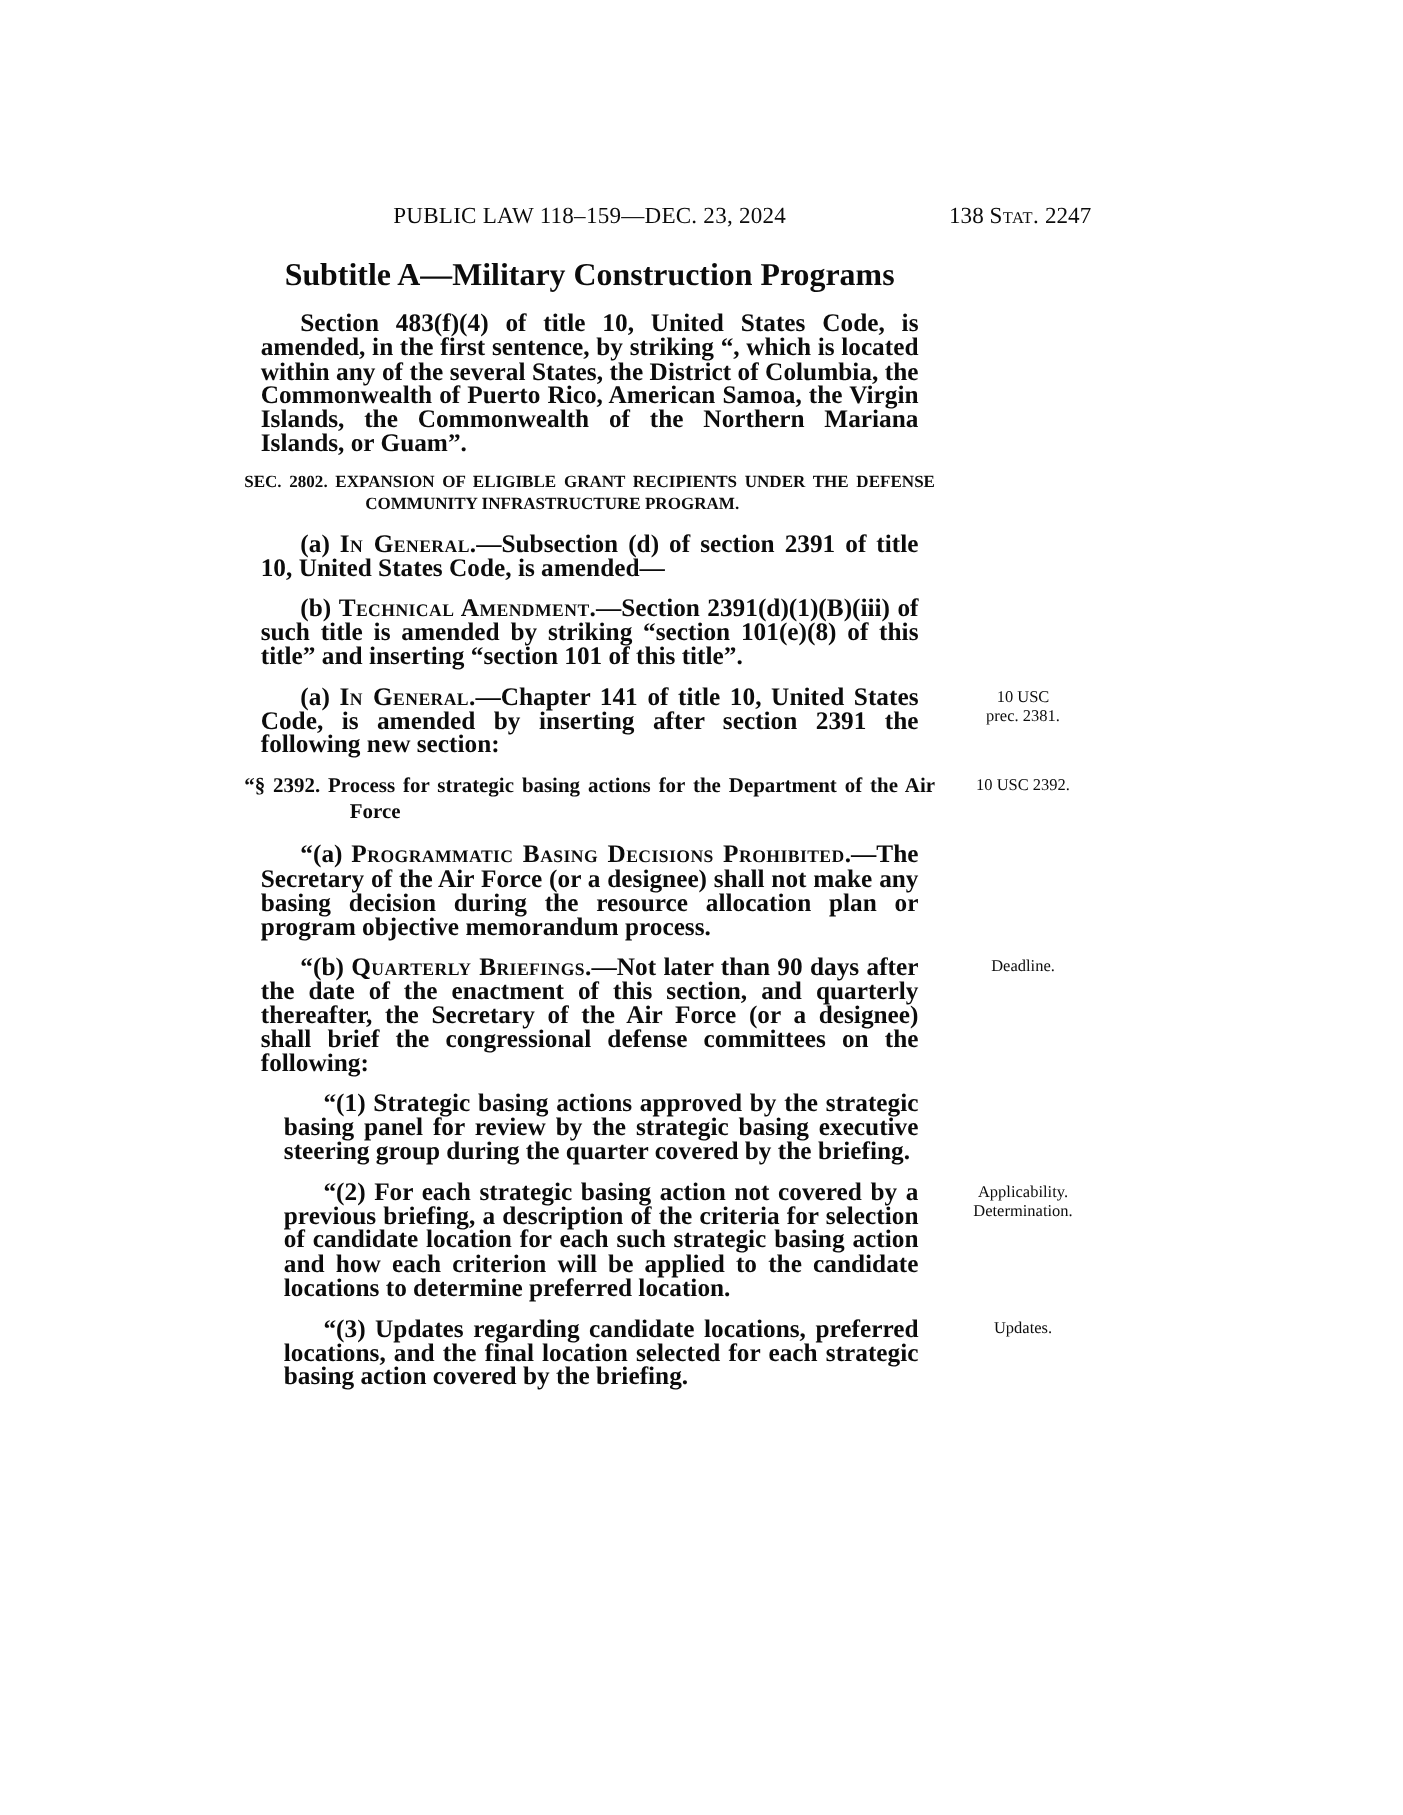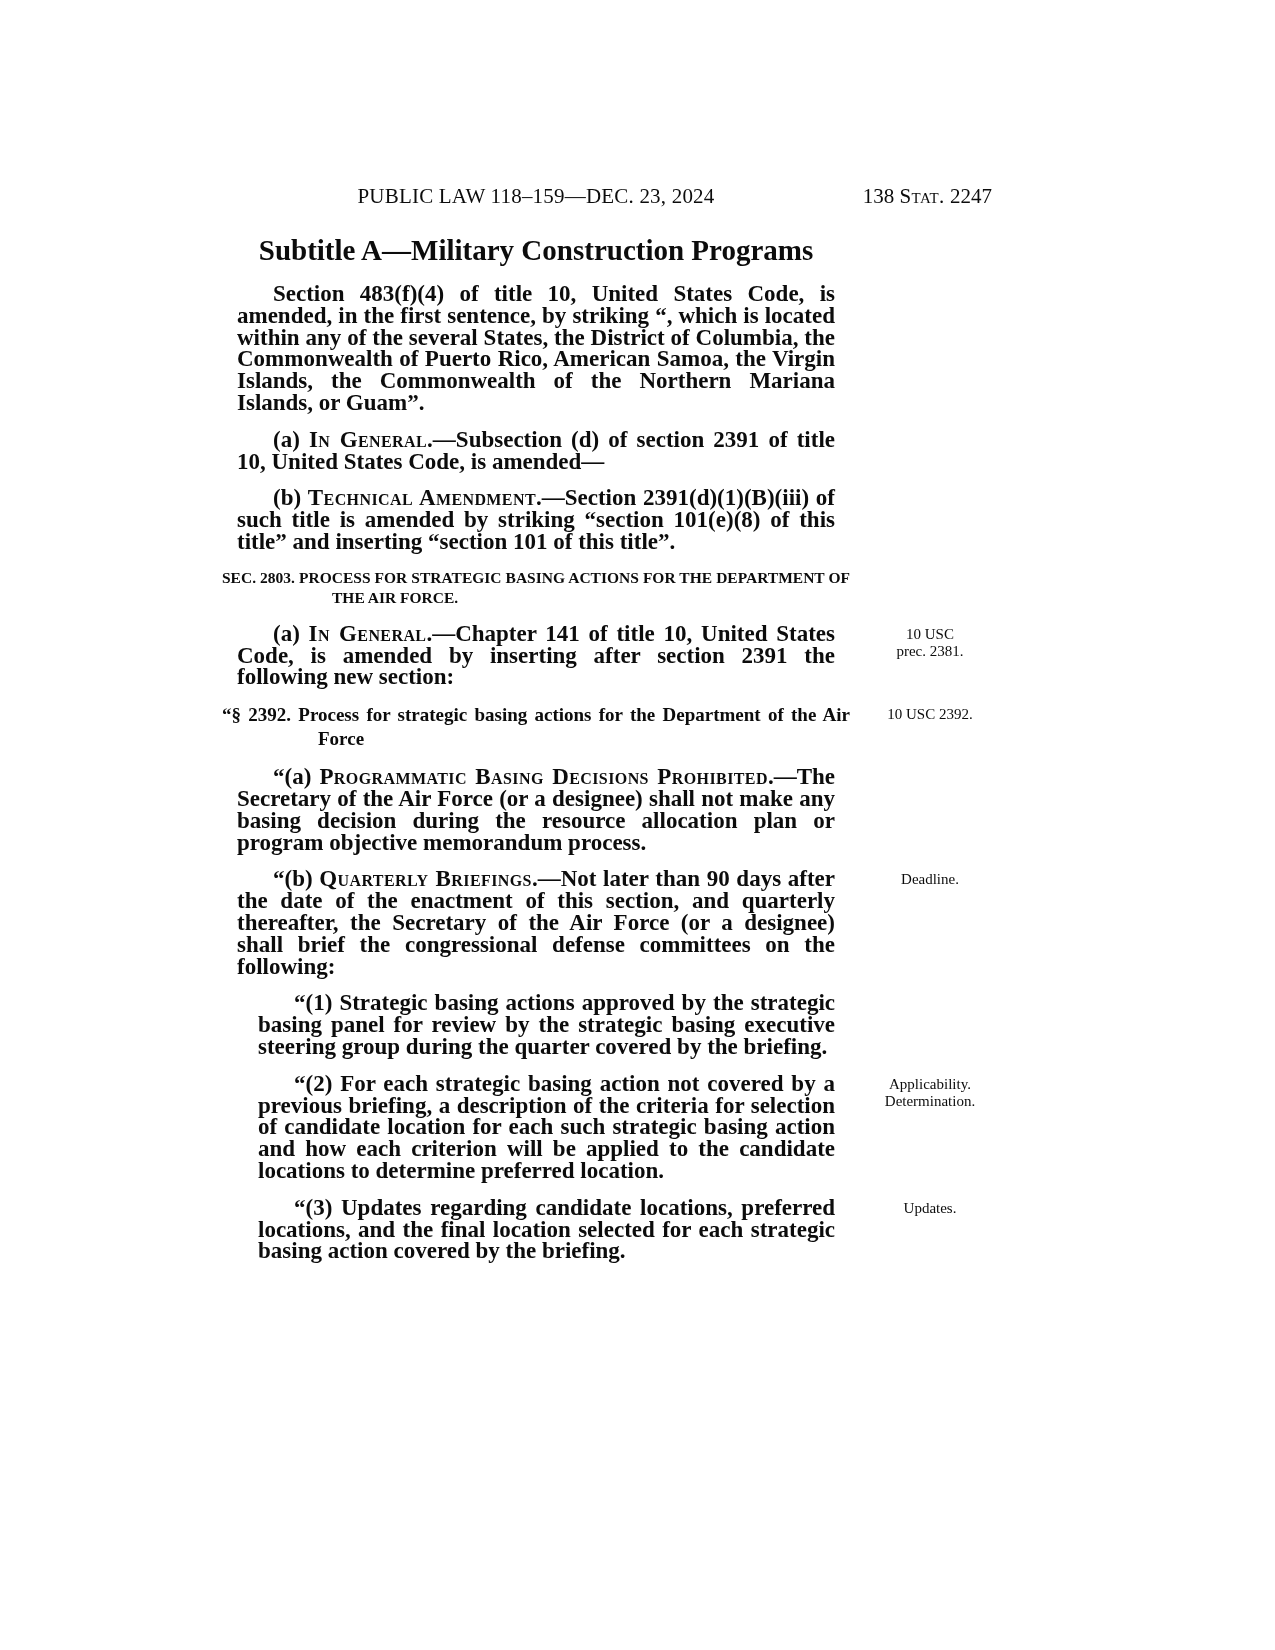--- a/index.html
+++ b/index.html
@@ -100,24 +100,24 @@
     <div class="header-row">
       <div class="header-law">PUBLIC LAW 118–159—DEC. 23, 2024</div>
       <div class="header-stat"><span>138 </span><span class="sc">Stat.</span><span> 2247</span></div>
     </div>
 
 
     <h1 class="subtitle">Subtitle A—Military Construction Programs</h1>
 
     <p class="body"><span>Section 483(f)(4) of title 10, United States Code, is amended, in the first sentence, by striking “, which is located within any of the several States, the District of Columbia, the Commonwealth of Puerto Rico, American Samoa, the Virgin Islands, the Commonwealth of the Northern Mariana Islands, or Guam”.</span></p>
 
+    <h2 class="sec-heading">SEC. 2802. EXPANSION OF ELIGIBLE GRANT RECIPIENTS UNDER THE DEFENSE COMMUNITY INFRASTRUCTURE PROGRAM.</h2>
     <p class="body"><span>(a) </span><span class="sc">In General</span><span>.—Subsection (d) of section 2391 of title 10, United States Code, is amended—</span></p>
     <p class="body"><span>(b) </span><span class="sc">Technical Amendment</span><span>.—Section 2391(d)(1)(B)(iii) of such title is amended by striking “section 101(e)(8) of this title” and inserting “section 101 of this title”.</span></p>
 
-    <h2 class="sec-heading">SEC. 2803. PROCESS FOR STRATEGIC BASING ACTIONS FOR THE DEPARTMENT OF THE AIR FORCE.</h2>
 
     <div class="rel">
       <p class="body"><span>(a) </span><span class="sc">In General</span><span>.—Chapter 141 of title 10, United States Code, is amended by inserting after section 2391 the following new section:</span></p>
       <span class="margin-note">10 USC
 prec. 2381.</span>
     </div>
 
     <div class="rel">
       <h3 class="q-heading">“§ 2392. Process for strategic basing actions for the Department of the Air Force</h3>
       <span class="margin-note">10 USC 2392.</span>

